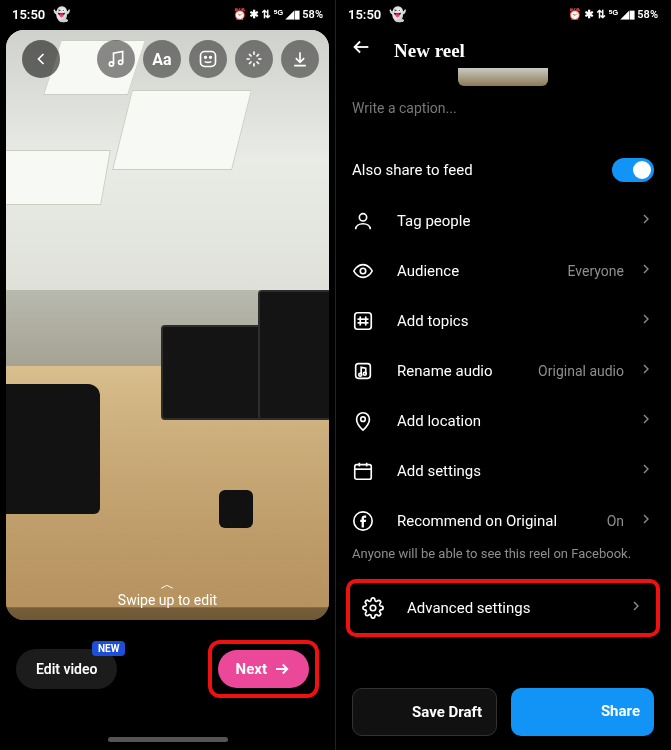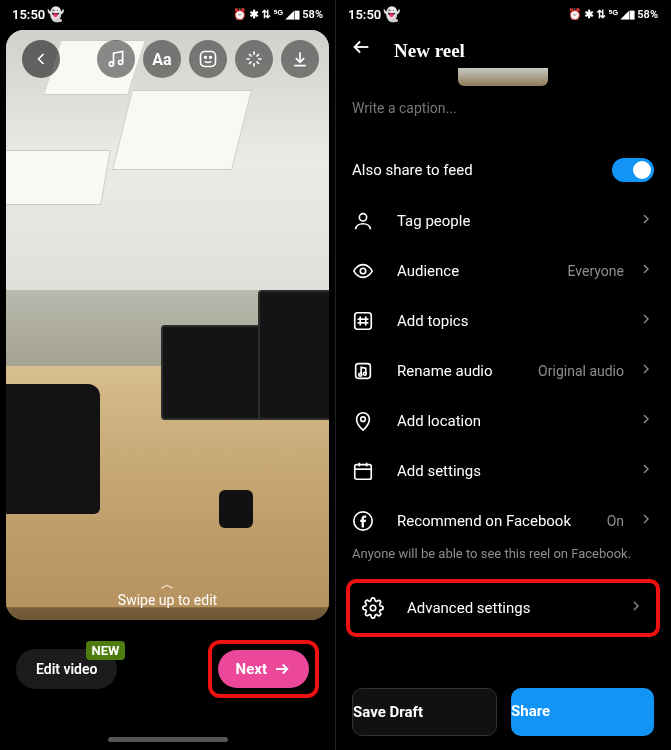--- a/index.html
+++ b/index.html
@@ -25,21 +25,21 @@
     position: relative;
     z-index: 10;
     display: flex;
     justify-content: space-between;
     align-items: center;
     padding: 6px 12px 4px;
     font-size: 13px;
     font-weight: 600;
     color: #fff;
   }
-  .status-left { display: flex; align-items: flex-end; gap: 2px; }
+  .status-left { display: flex; align-items: flex-end; gap: 8px; }
   .status-right { display: flex; align-items: center; gap: 2px; font-size: 11px; }
   .snap-icon { font-size: 14px; }
 
   
   .video-viewport {
     position: absolute;
     top: 30px; left: 6px; right: 6px; bottom: 130px;
     border-radius: 18px;
     overflow: hidden;
     background: linear-gradient(180deg, #d6d9d4 0%, #e7e8e2 28%, #b7b8ac 45%, #6a5c43 95%);
@@ -108,22 +108,22 @@
     position: relative;
     background: #1c1c1c;
     color: #fff;
     border-radius: 22px;
     padding: 12px 20px;
     font-size: 14px;
     font-weight: 600;
   }
   .new-badge {
     position: absolute; top: -8px; right: -8px;
-    background: #4d7c0f; color: #fff;
-    font-size: 13px; font-weight: 700;
+    background: #1d4ed8; color: #fff;
+    font-size: 10px; font-weight: 700;
     padding: 2px 6px; border-radius: 4px;
   }
   .next-btn-wrap {
     border: 4px solid #e11; border-radius: 12px; padding: 6px;
   }
   .next-btn {
     background: #ec4899;
     color: #fff;
     border-radius: 22px;
     padding: 10px 18px;
@@ -186,22 +186,22 @@
     margin: 6px 10px 0;
     border: 4px solid #e11; border-radius: 10px;
   }
   .advanced-wrap .row{ padding:14px 6px 14px 6px; margin:0 6px;}
 
   .action-bar {
     position:absolute; left:0; right:0; bottom:14px;
     display:flex; gap:14px; padding:0 16px;
   }
   .action-btn{
-    flex:1; text-align:left;
-    padding:14px 0; border-radius:10px;
+    flex:1; text-align:right;
+    padding:14px 14px; border-radius:10px;
     font-size:15px; font-weight:700;
   }
   .save-draft{ background:#111; border:1px solid #333; color:#fff;}
   .share-btn{ background:#1294f6; color:#fff;}
 </style>
 </head>
 <body>
 
 <div class="screen">
   <div class="status-bar">
@@ -412,21 +412,21 @@
         </svg></div>
   </div>
 
   <div class="row">
     <div class="ricon">
         <svg viewBox="0 0 24 24">
           <circle cx="12" cy="12" r="10"></circle>
           <path d="M13.5 8.5h2V6h-2c-1.7 0-3 1.3-3 3v1.5H9V13h1.5v6h2.5v-6h2l.5-2.5h-2.5V9c0-.3.2-.5.5-.5z" fill="#fff" stroke="none"></path>
         </svg>
       </div>
-    <div class="rlabel">Recommend on Facebook</div>
+    <div class="rlabel">Recommend on Original</div>
     <div class="rvalue">On</div>
     <div class="chevron"><svg viewBox="0 0 24 24">
           <polyline points="9 6 15 12 9 18"></polyline>
         </svg></div>
   </div>
   <div class="recommend-sub">Anyone will be able to see this reel on Facebook.</div>
 
   <div class="advanced-wrap">
     <div class="row">
       <div class="ricon">

